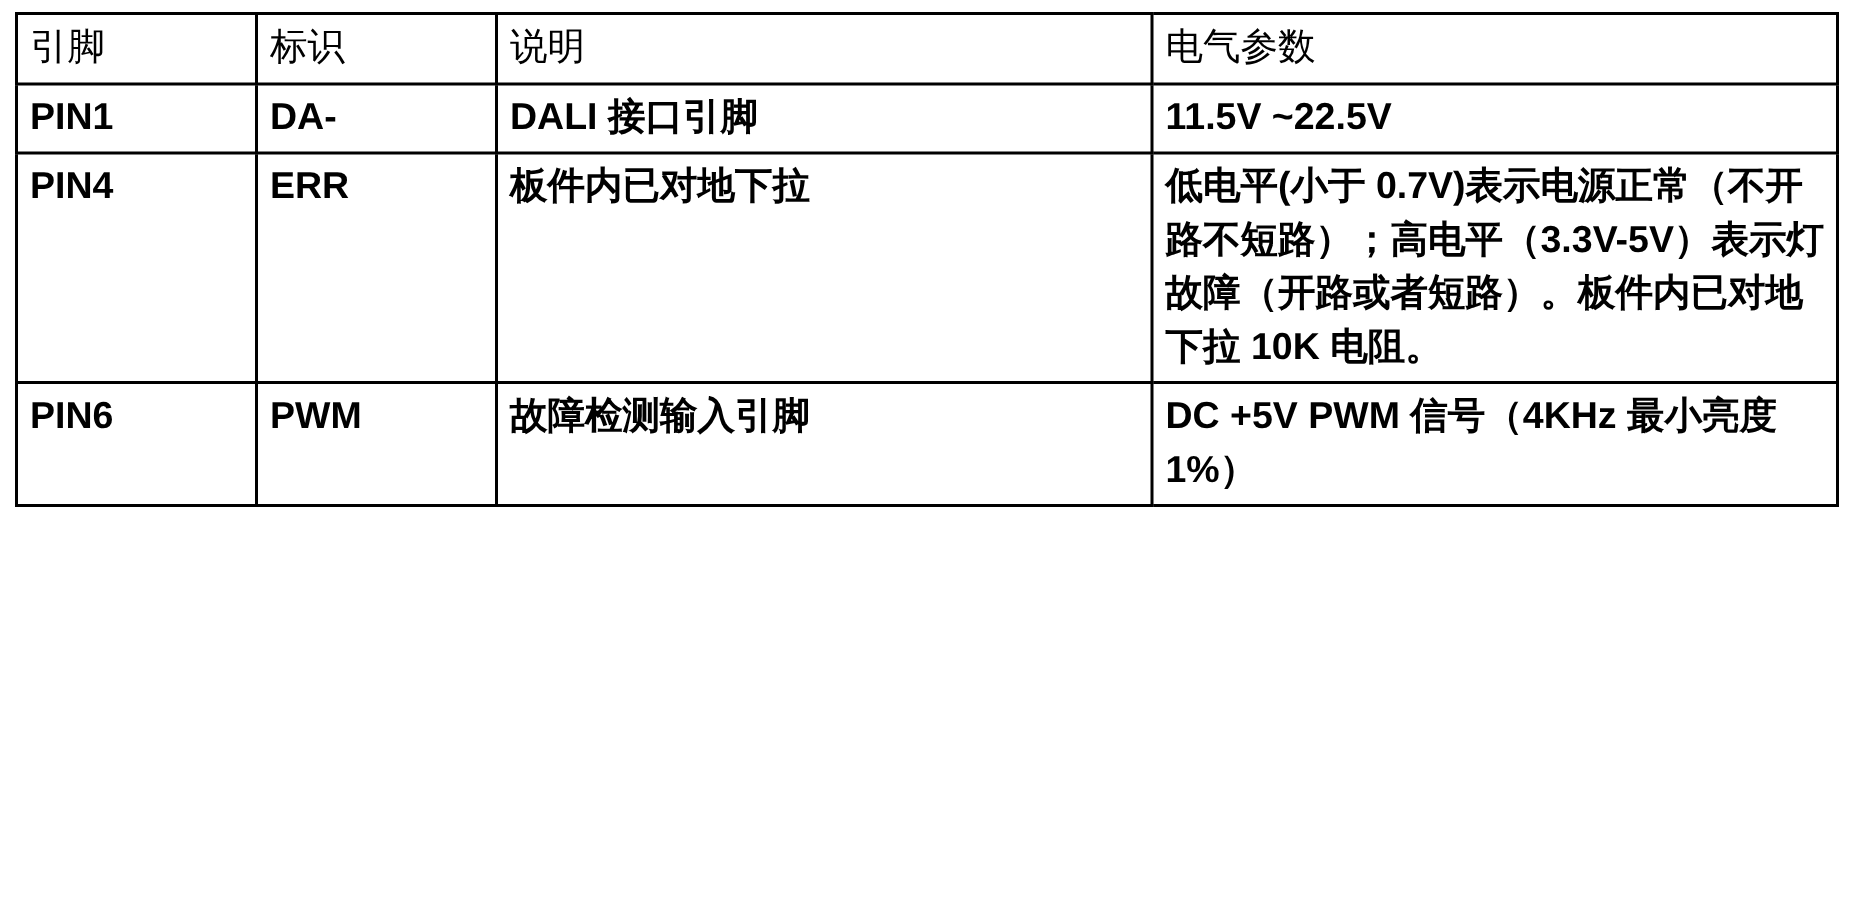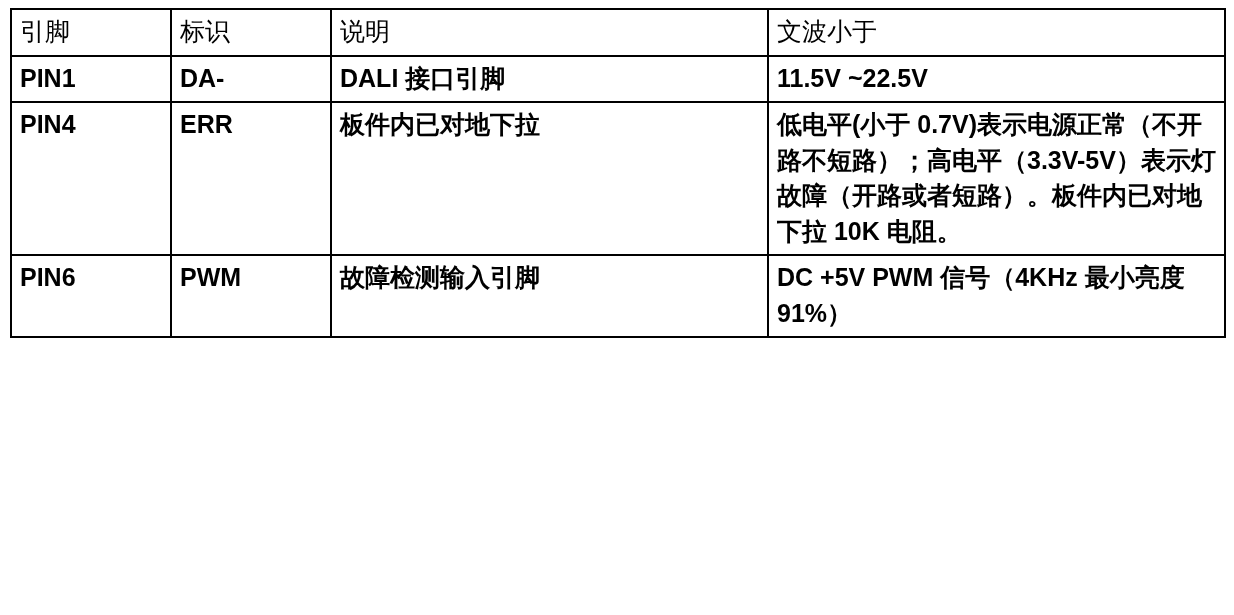--- a/index.html
+++ b/index.html
@@ -68,37 +68,37 @@
       <col class="c1">
         <col class="c2">
         <col class="c3">
         <col class="c4">
     </colgroup>
     <thead>
       <tr>
         <th class="hdr-pin">引脚</th>
         <th class="hdr-id">标识</th>
         <th class="hdr-desc">说明</th>
-        <th class="hdr-param">文波小于</th>
+        <th class="hdr-param">电气参数</th>
       </tr>
     </thead>
     <tbody>
       <tr>
         <td class="cell-pin">PIN1</td>
         <td class="cell-id">DA-</td>
         <td class="cell-desc">DALI 接口引脚</td>
         <td class="cell-param">11.5V ~22.5V</td>
       </tr>
       <tr>
         <td class="cell-pin">PIN4</td>
         <td class="cell-id">ERR</td>
         <td class="cell-desc">板件内已对地下拉</td>
         <td class="cell-param tall-cell">低电平(小于 0.7V)表示电源正常（不开路不短路）；高电平（3.3V-5V）表示灯故障（开路或者短路）。板件内已对地下拉 10K 电阻。</td>
       </tr>
       <tr>
         <td class="cell-pin">PIN6</td>
         <td class="cell-id">PWM</td>
         <td class="cell-desc">故障检测输入引脚</td>
-        <td class="cell-param tall-cell">DC +5V PWM 信号（4KHz 最小亮度 91%）</td>
+        <td class="cell-param tall-cell">DC +5V PWM 信号（4KHz 最小亮度 1%）</td>
       </tr>
     </tbody>
   </table>
 </div>
 
 </body></html>

